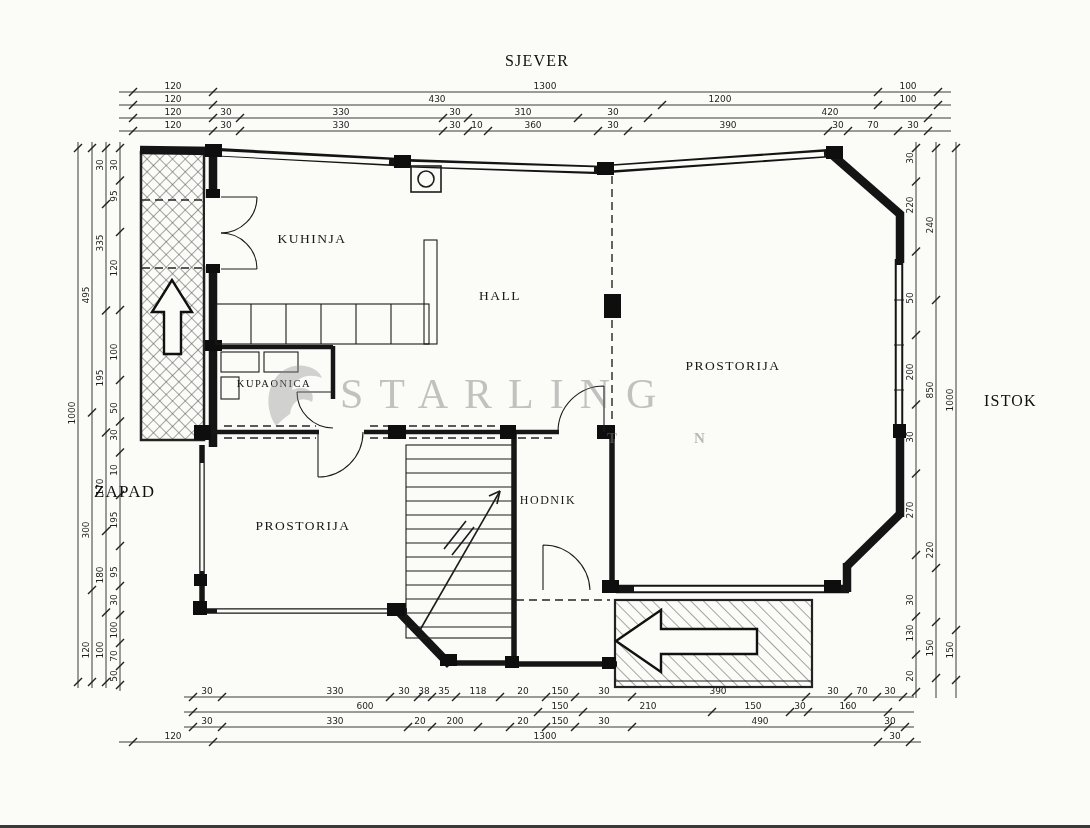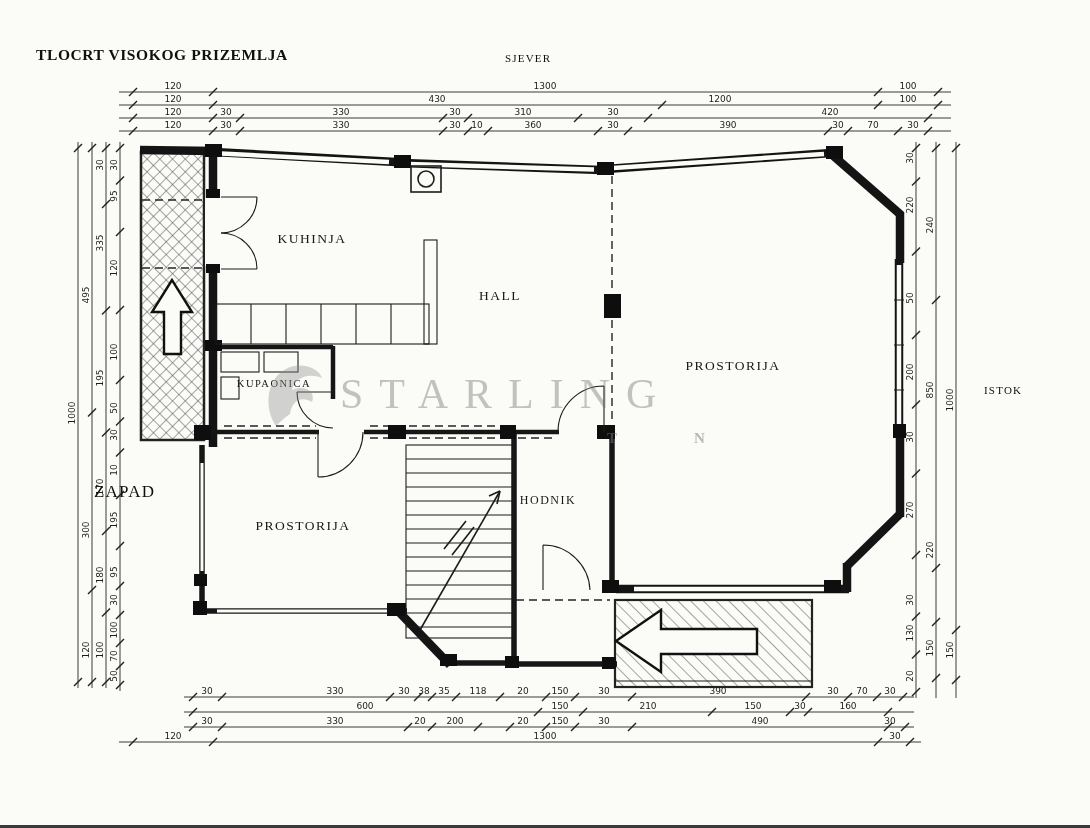--- a/index.html
+++ b/index.html
@@ -1,24 +1,24 @@
 <!DOCTYPE html>
 <html><head>
 <meta charset="utf-8">
 <style>
   *{margin:0;padding:0;box-sizing:border-box}
   body{background:#e9e9e7}
   .page{position:relative;width:1090px;height:828px;background:#fbfbf8;overflow:hidden;
         font-family:"Liberation Serif",serif;border-bottom:3px solid #3a3a3a}
   .abs{position:absolute}
   .title{left:36px;top:46px;font-size:15.5px;font-weight:bold;letter-spacing:.6px;color:#101010}
-  .compass{font-size:11px;letter-spacing:1.2px;color:#101010}
+  .compass{font-size:16px;letter-spacing:1.2px;color:#101010}
   .c-n{left:505px;top:52px}
   .c-s{left:499px;top:835px}
-  .c-e{left:984px;top:384px}
+  .c-e{left:984px;top:392px}
   .c-w{left:94px;top:482px;font-size:17px}
   .watermark{left:262px;top:358px;width:560px;display:flex;align-items:center;gap:12px;pointer-events:none}
   .wm-text{font-size:42px;font-weight:normal;letter-spacing:16px;color:rgba(108,108,108,.40);
            font-family:"Liberation Serif",serif;white-space:nowrap}
   .wm-sub{font-size:15px;color:rgba(118,118,118,.5);font-weight:bold}
   #plan-svg{position:absolute;left:0;top:0}
   .w1{stroke:#1c1c1c;stroke-width:1.1;fill:none}
   .w15{stroke:#1c1c1c;stroke-width:1.6;fill:none}
   .w4{stroke:#161616;stroke-width:4.5;fill:none}
   .w5{stroke:#161616;stroke-width:5.5;fill:none}
@@ -391,19 +391,18 @@
 
   <div class="abs watermark">
     <svg width="66" height="72" viewBox="0 0 66 72">
       <path d="M14,68 C2,50 4,24 22,12 C36,3 56,8 60,20 C46,14 32,20 30,32 C44,26 54,34 50,44 C40,38 30,42 28,56 C22,60 18,64 14,68 Z" fill="#8d8d8d" opacity="0.38"></path>
     </svg>
     <span class="wm-text">STARLING</span>
   </div>
   <span class="abs wm-sub" style="left:607px;top:430px">T</span>
   <span class="abs wm-sub" style="left:694px;top:430px">N</span>
 
-  <div class="abs title">TLOCRT VISOKOG PRIZEMLJA</div>
   <div class="abs compass c-n">SJEVER</div>
   <div class="abs compass c-s">JUG</div>
   <div class="abs compass c-e">ISTOK</div>
   <div class="abs compass c-w">ZAPAD</div>
 
 </div>
 
 </body></html>

